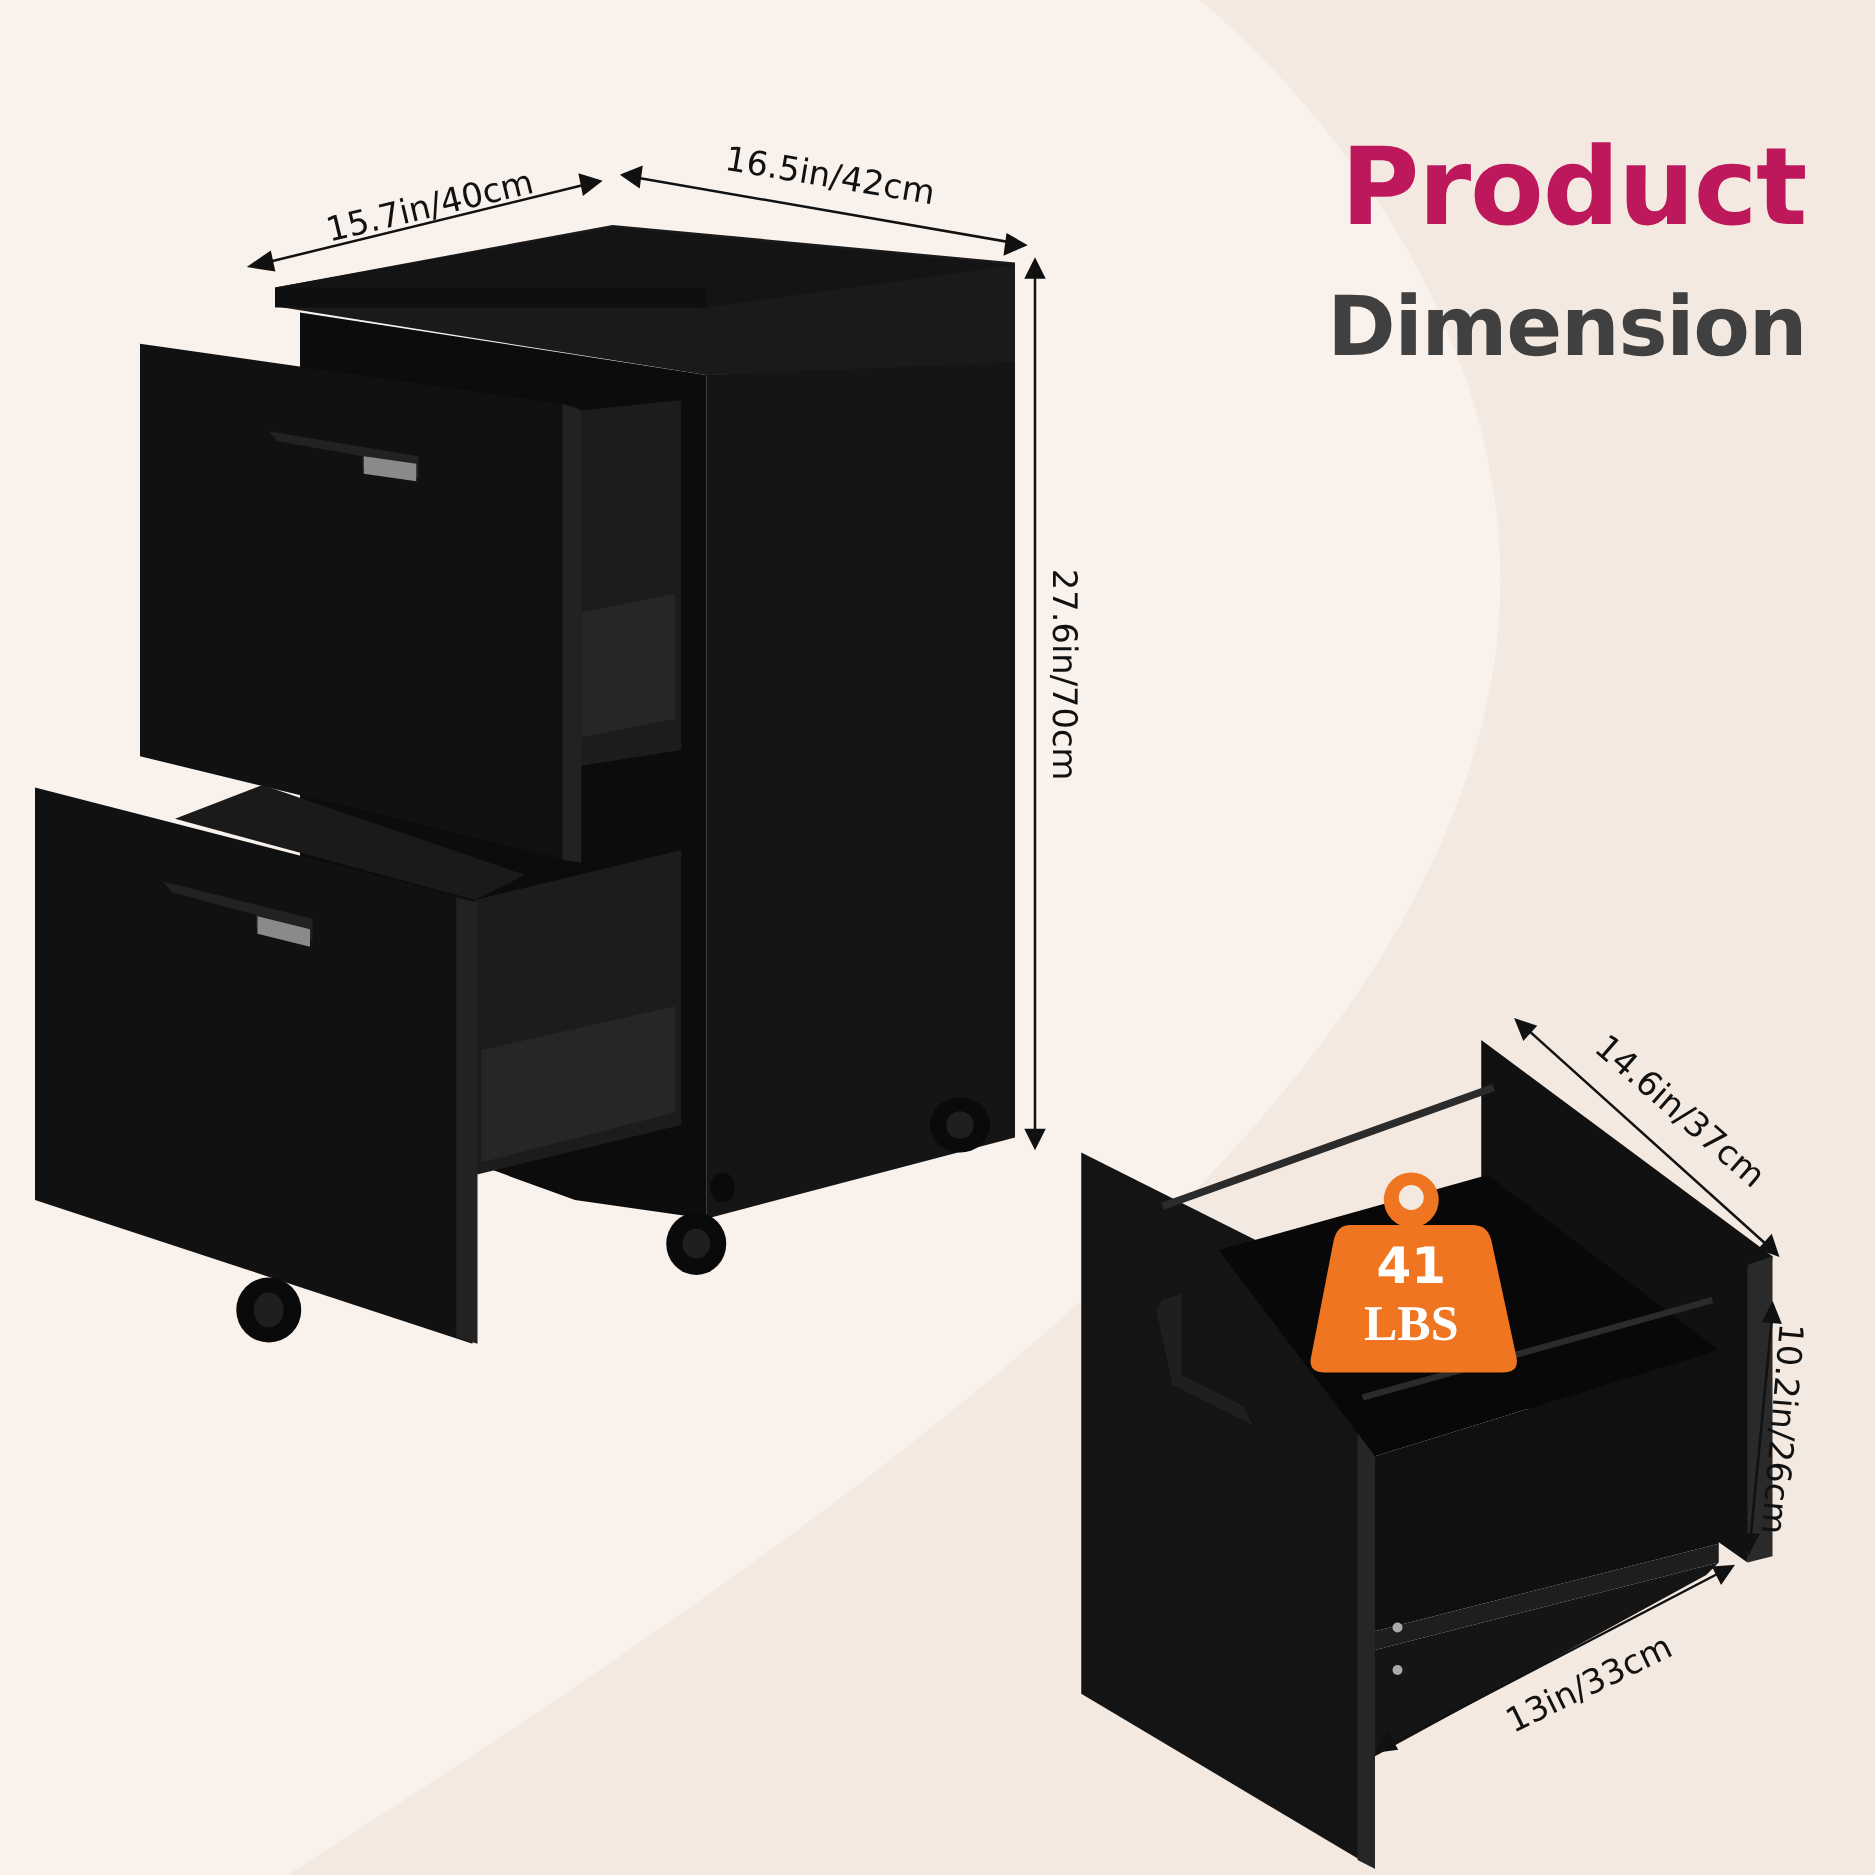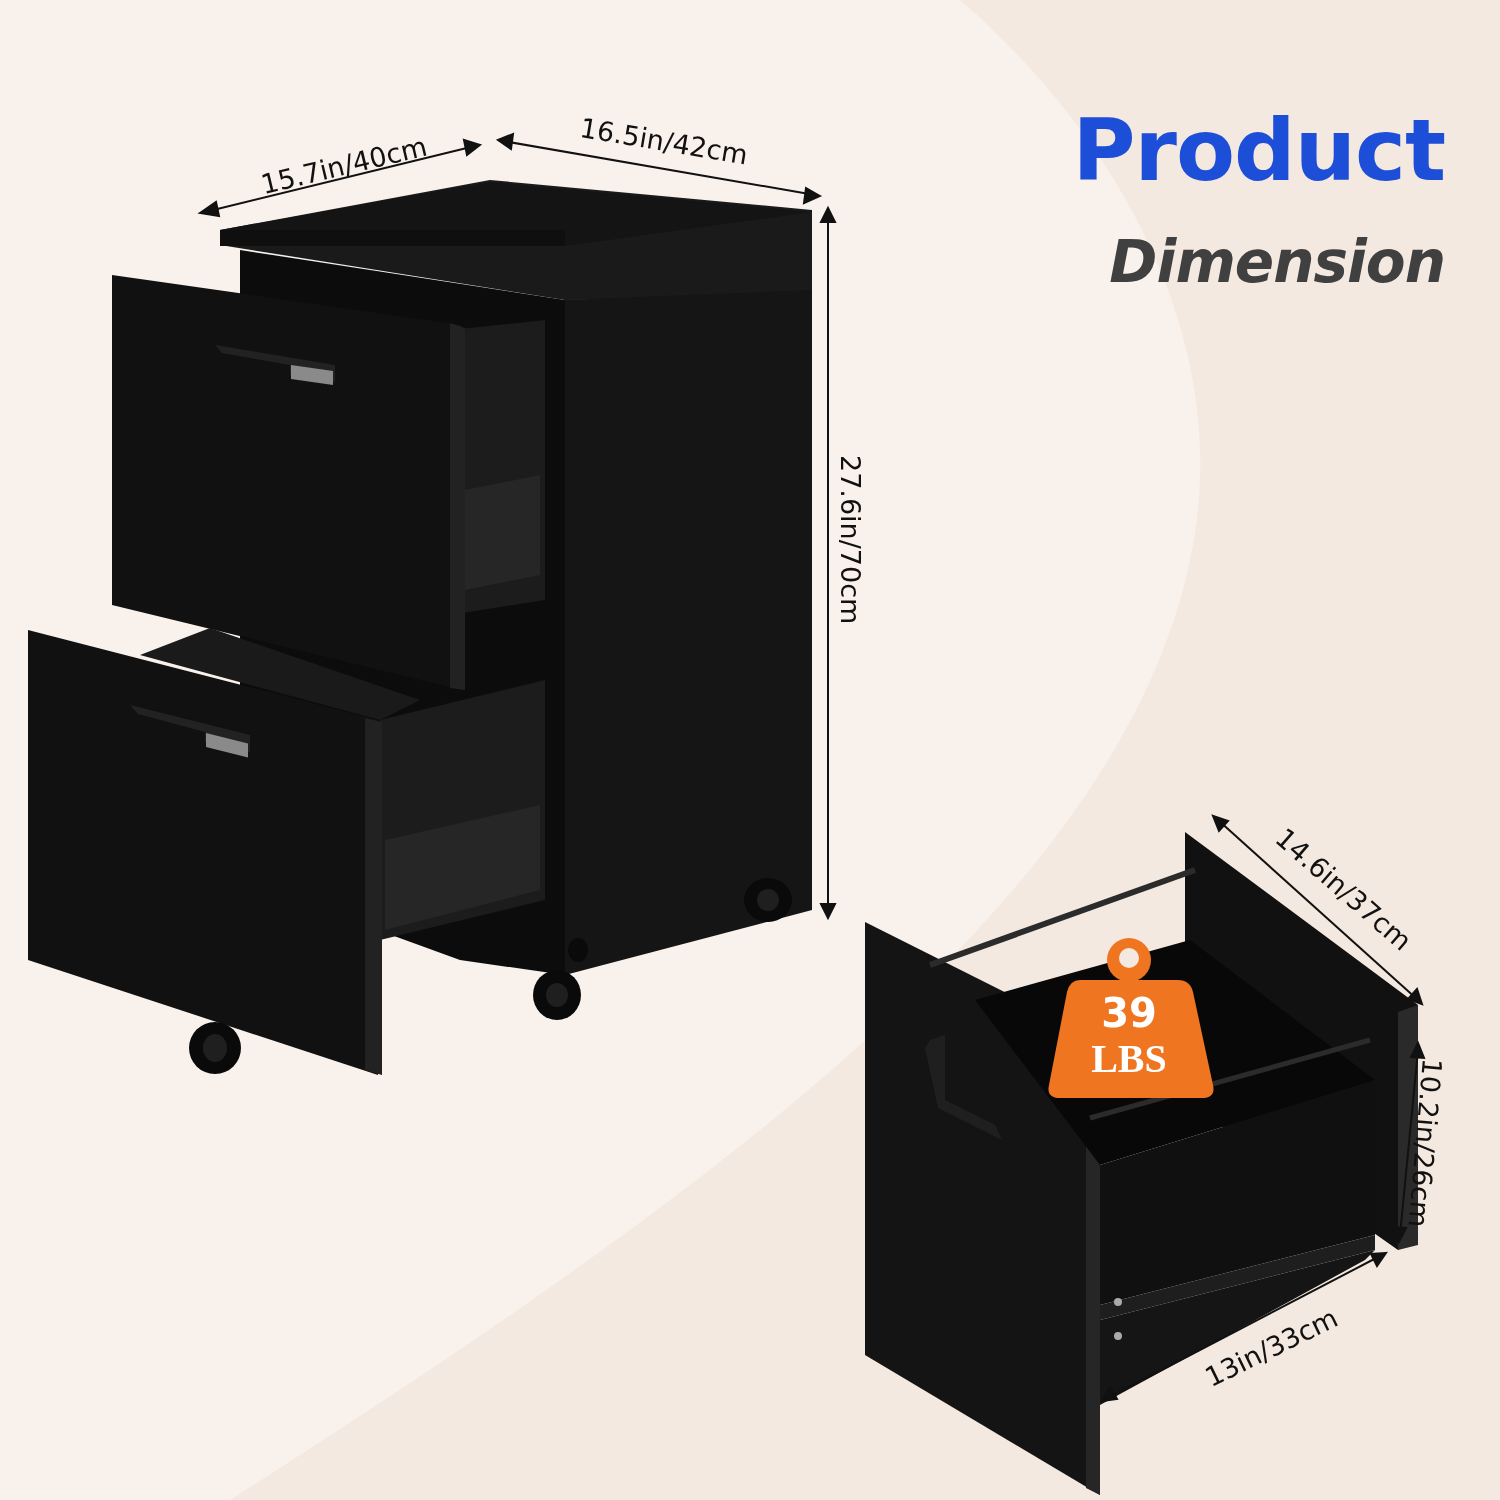--- a/index.html
+++ b/index.html
@@ -4,32 +4,32 @@
 <style>
   html, body { margin: 0; padding: 0; }
   body {
     width: 1500px; height: 1500px; overflow: hidden; position: relative;
     background: #f8f1ec;
     font-family: "DejaVu Sans", sans-serif;
   }
   .bg-curve { position: absolute; left: 0; top: 0; width: 1500px; height: 1500px; }
   .title { position: absolute; right: 55px; text-align: right; font-weight: bold; font-family: "DejaVu Sans", sans-serif; letter-spacing: -1px; }
   .title-1 { top: 100px; font-size: 86px; line-height: 100px; }
-  .title-2 { top: 212px; font-size: 58px; line-height: 100px; font-style: italic; }
+  .title-2 { top: 212px; font-size: 66px; line-height: 100px; }
   .dim { position: absolute; font-family: "DejaVu Sans", sans-serif; font-size: 27px; color: #111; white-space: nowrap; transform-origin: 0 0; }
   .badge-text { position: absolute; color: #fff; font-weight: bold; font-family: "DejaVu Sans", sans-serif; text-align: center; width: 110px; }
 </style>
 </head>
 <body>
 
 <svg class="bg-curve" viewBox="0 0 1500 1500">
   <path d="M1500 0 L1500 1500 L230 1500 C 700 1200, 1120 900, 1190 560 C 1240 330, 1100 120, 960 0 Z" fill="#f4e9e0"></path>
 </svg>
 
-<div class="title title-1" style="color:#1d4ed8;">Product</div>
+<div class="title title-1" style="color:#be185d;">Product</div>
 <div class="title title-2" style="color:#404040;">Dimension</div>
 
 <svg style="position:absolute;left:0;top:0;" width="1500" height="1500" viewBox="0 0 1500 1500">
 
   <polygon points="220,230 490,180 812,210 812,298 565,300 220,245" fill="#1a1a1a"></polygon>
   <polygon points="220,230 490,182 812,212 565,246" fill="#141414"></polygon>
   <rect x="220" y="230" width="345" height="16" fill="#0f0f0f"></rect>
 
   <polygon points="565,300 812,290 812,910 565,975" fill="#151515"></polygon>
 
@@ -103,21 +103,21 @@
     <polygon points="1386,1253 1371,1254 1377,1266"></polygon>
   </g>
 
   <g>
     <circle cx="1129" cy="960" r="22" fill="#ef7520"></circle>
     <circle cx="1129" cy="958" r="10" fill="#f4e9e0"></circle>
     <path d="M1080 980 L1178 980 Q1190 980 1193 992 L1213 1085 Q1216 1098 1202 1098 L1060 1098 Q1046 1098 1049 1085 L1067 992 Q1070 980 1080 980 Z" fill="#ef7520"></path>
   </g>
 </svg>
 
-<div class="badge-text" style="left:1074px;top:990px;font-size:40px;line-height:46px;">39</div>
+<div class="badge-text" style="left:1074px;top:990px;font-size:40px;line-height:46px;">41</div>
 <div class="badge-text" style="left:1074px;top:1036px;font-size:40px;line-height:46px;font-family:Liberation Serif, serif;">LBS</div>
 
 <div class="dim" style="left:258px;top:170px;transform:rotate(-13.5deg);">15.7in/40cm</div>
 <div class="dim" style="left:583px;top:112px;transform:rotate(9.5deg);">16.5in/42cm</div>
 <div class="dim" style="left:866px;top:455px;transform:rotate(90deg);">27.6in/70cm</div>
 
 <div class="dim" style="left:1290px;top:822px;transform:rotate(41deg);">14.6in/37cm</div>
 <div class="dim" style="left:1448px;top:1060px;transform:rotate(95deg);">10.2in/26cm</div>
 <div class="dim" style="left:1200px;top:1365px;transform:rotate(-26deg);">13in/33cm</div>
 

